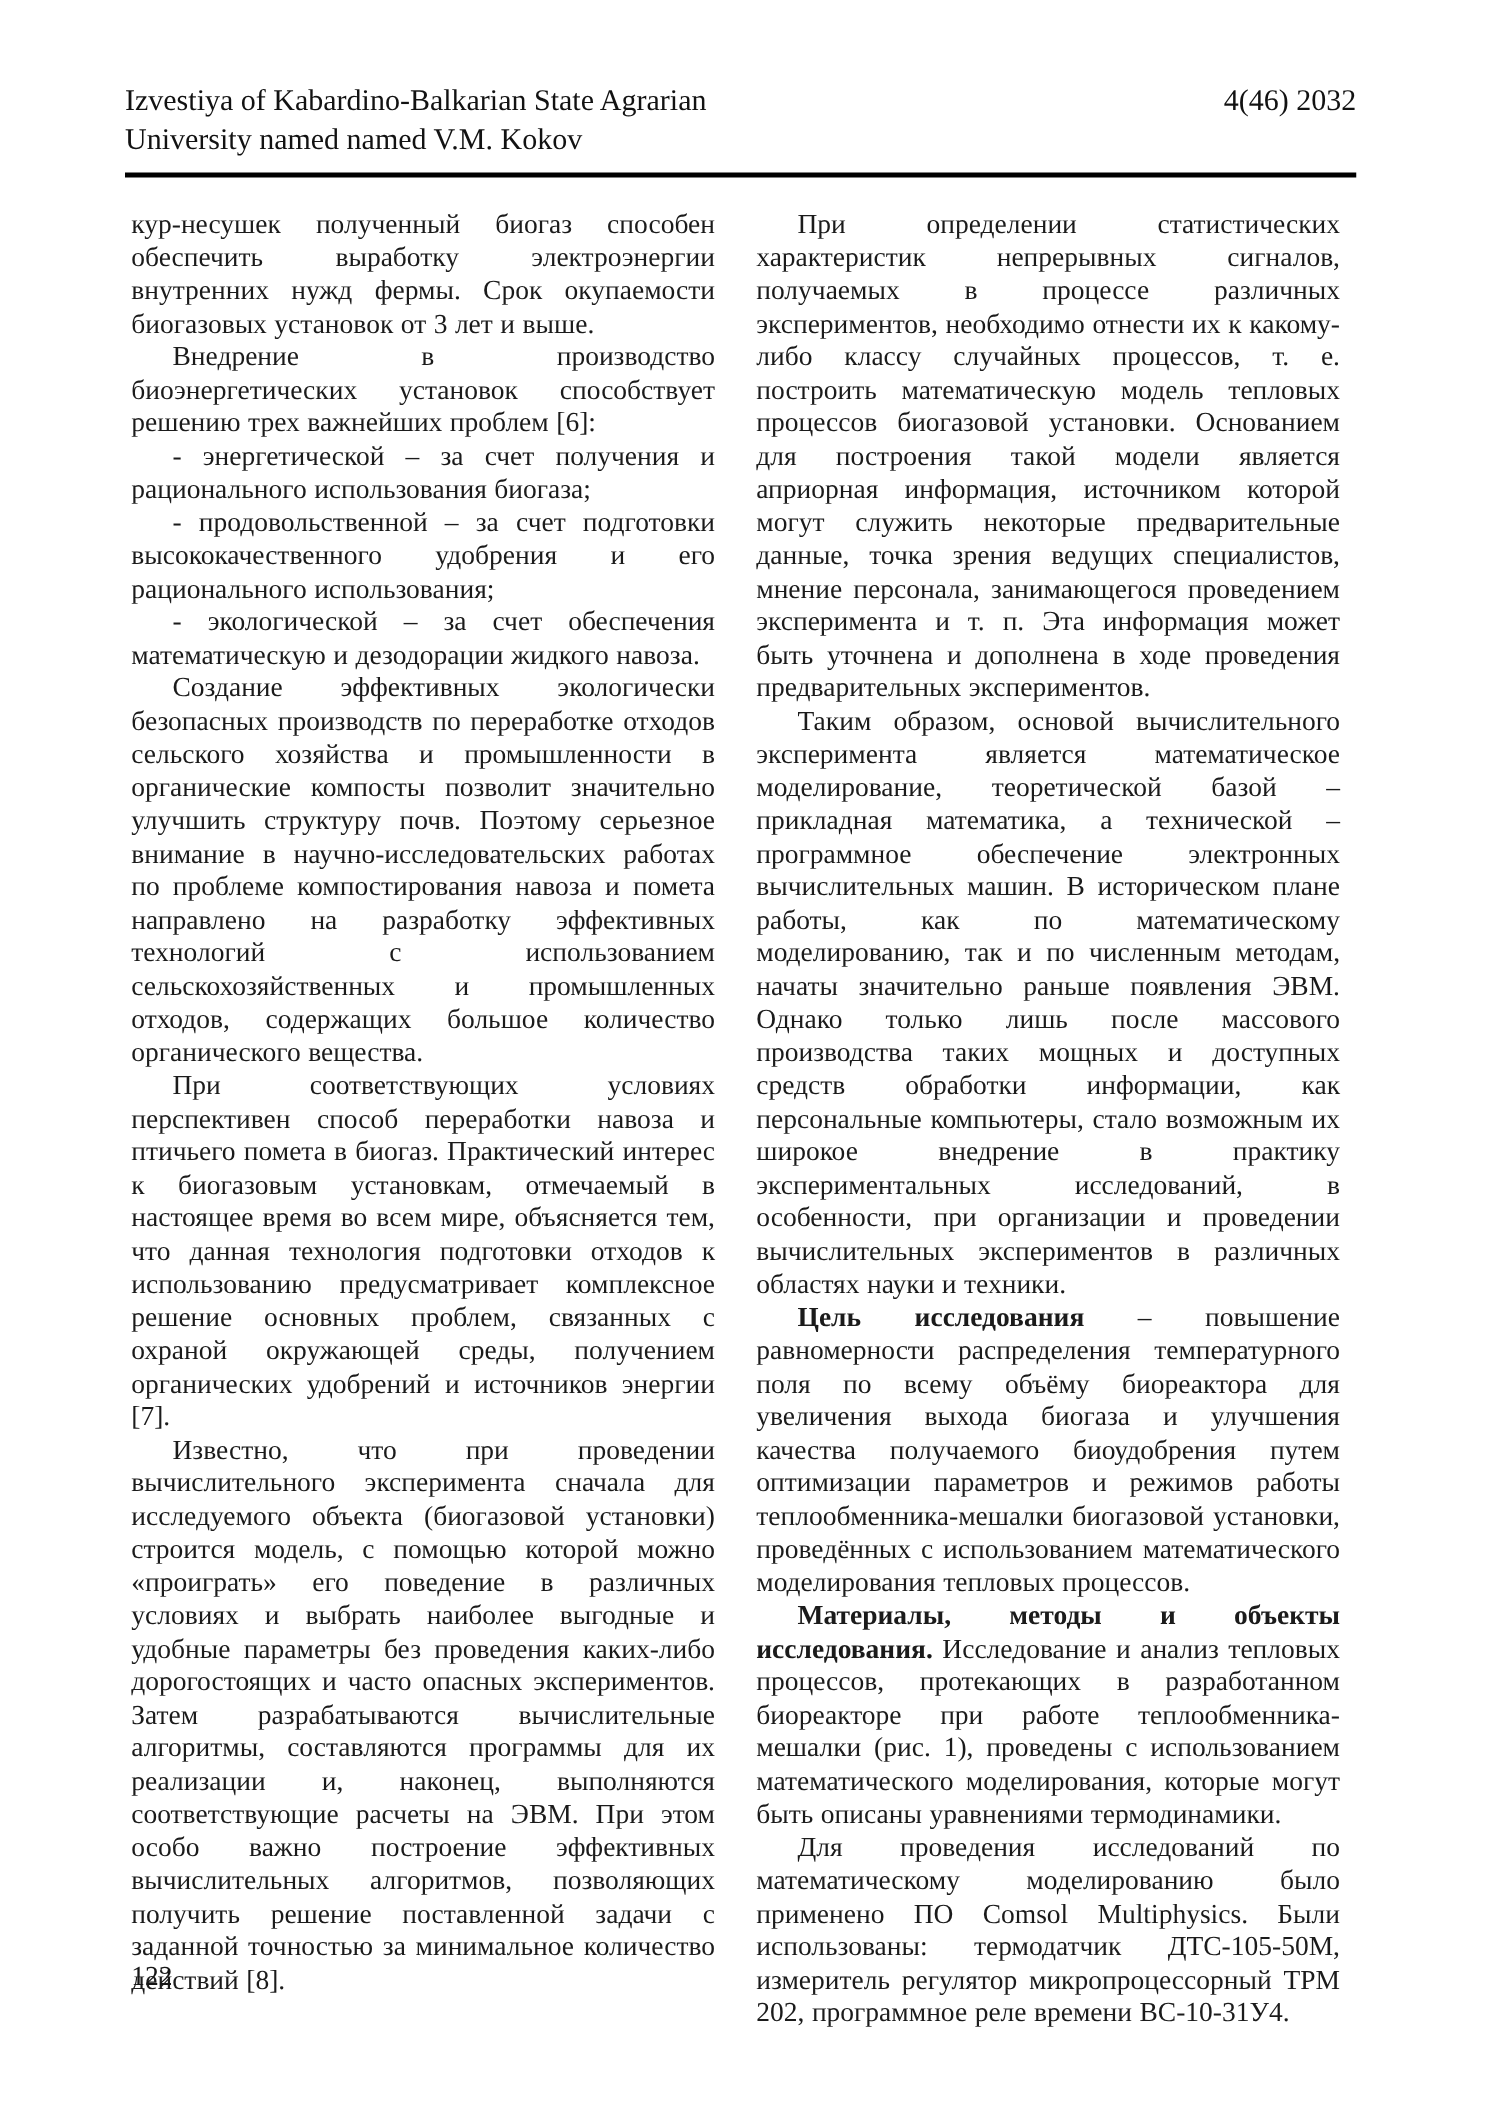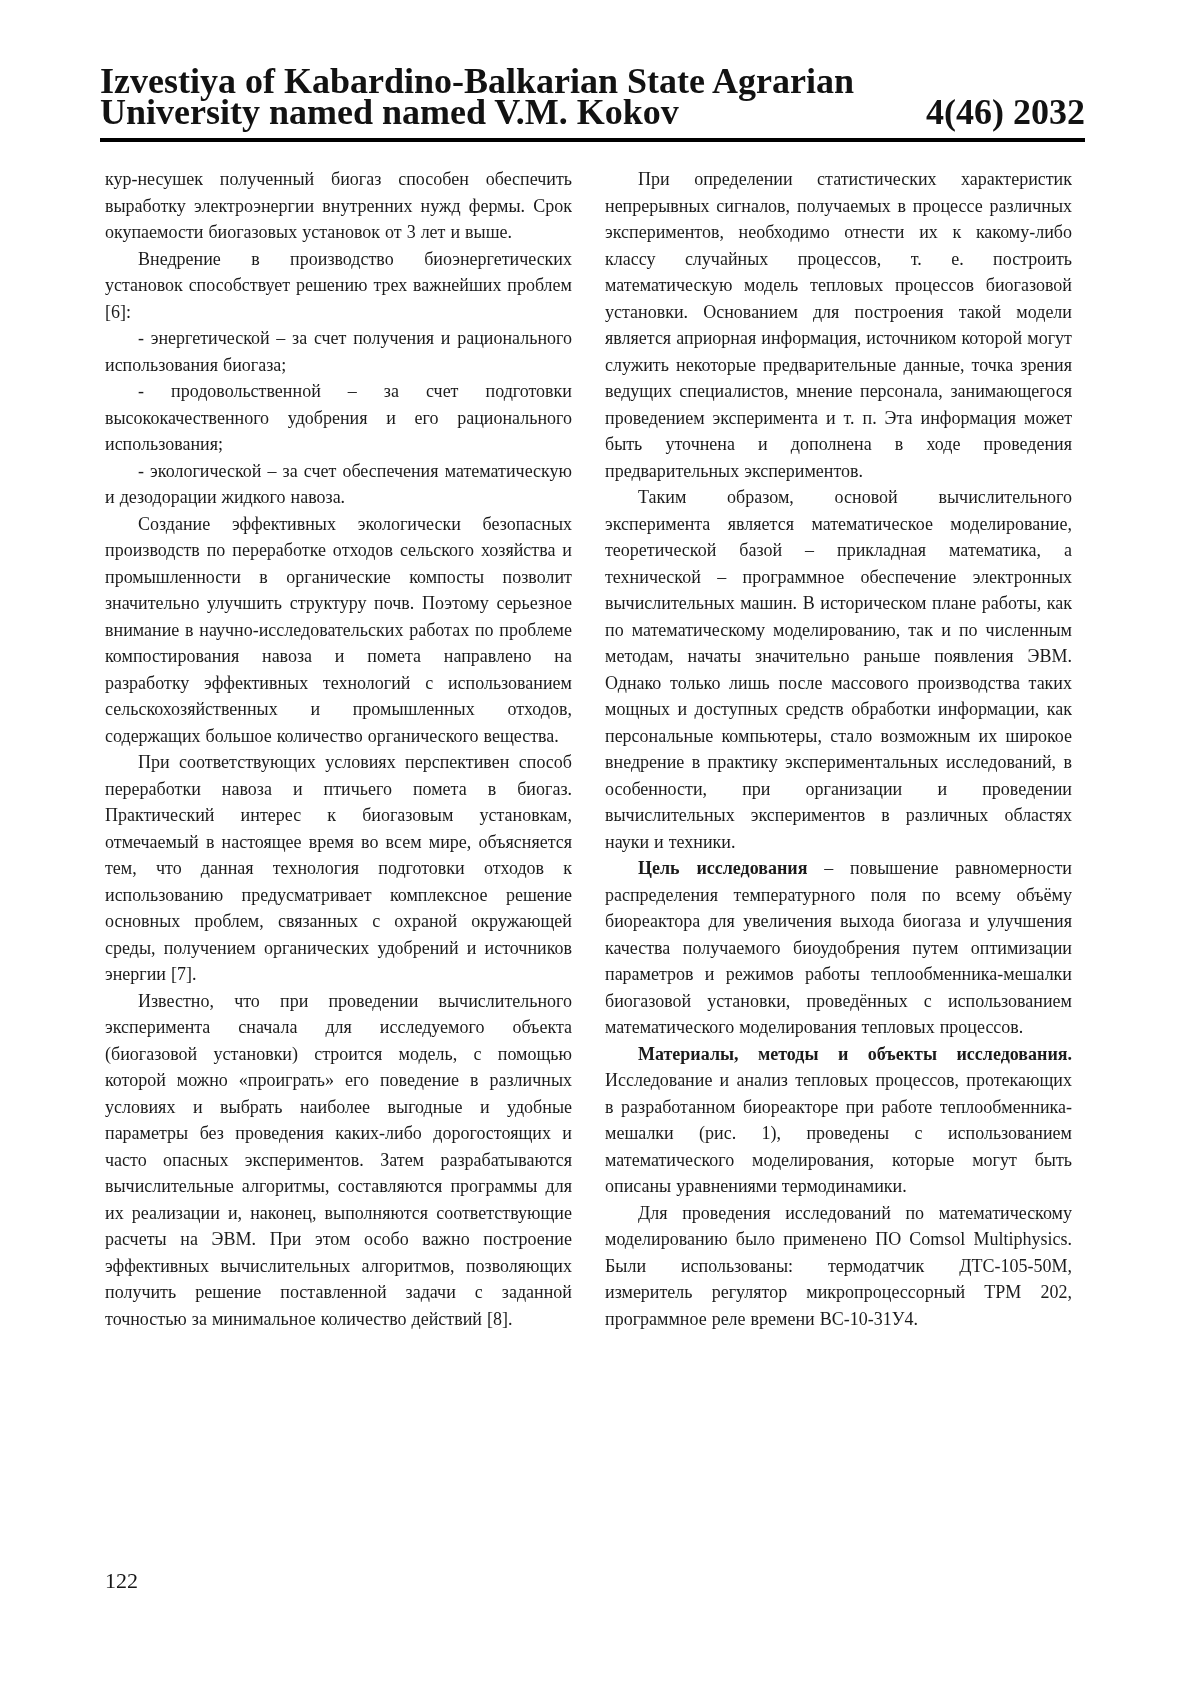--- a/index.html
+++ b/index.html
@@ -14,23 +14,23 @@
   }
   .page { position: absolute; inset: 0; background: #ffffff; }
 
   .journal-header {
     position: absolute;
     left: 100px;
     width: 985px;
     top: 66px;
     display: flex;
     justify-content: space-between;
-    align-items: flex-end;
-    font-weight: bold;
-    font-size: 36px;
+    align-items: flex-start;
+    font-weight: normal;
+    font-size: 24px;
     line-height: 31px;
     color: #121212;
   }
   .journal-header .h-left { white-space: nowrap; }
   .journal-header .h-right { white-space: nowrap; }
 
   .header-rule {
     position: absolute;
     left: 100px;
     width: 985px;
@@ -43,21 +43,21 @@
     position: absolute;
     left: 105px;
     top: 166px;
     width: 967px;
     display: flex;
     gap: 33px;
   }
   .col {
     width: 467px;
     text-align: justify;
-    font-size: 18px;
+    font-size: 22px;
     line-height: 26.5px;
     hyphens: auto;
     -webkit-hyphens: auto;
     word-spacing: 0.5px;
   }
   .para { margin: 0; text-indent: 0; }
   .para.indent { text-indent: 33px; }
   .para b { font-weight: bold; }
 
   .pagenum {

